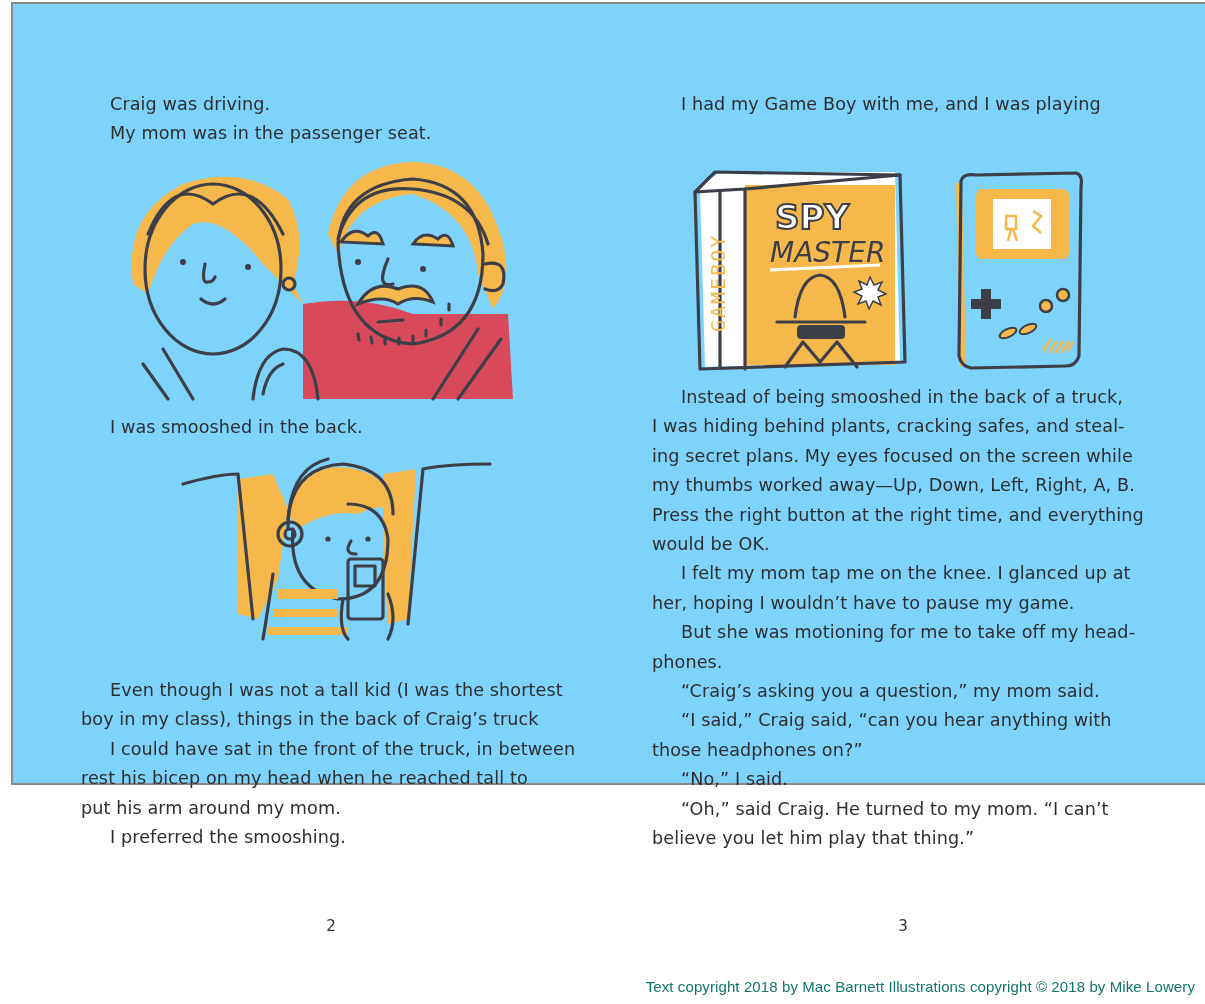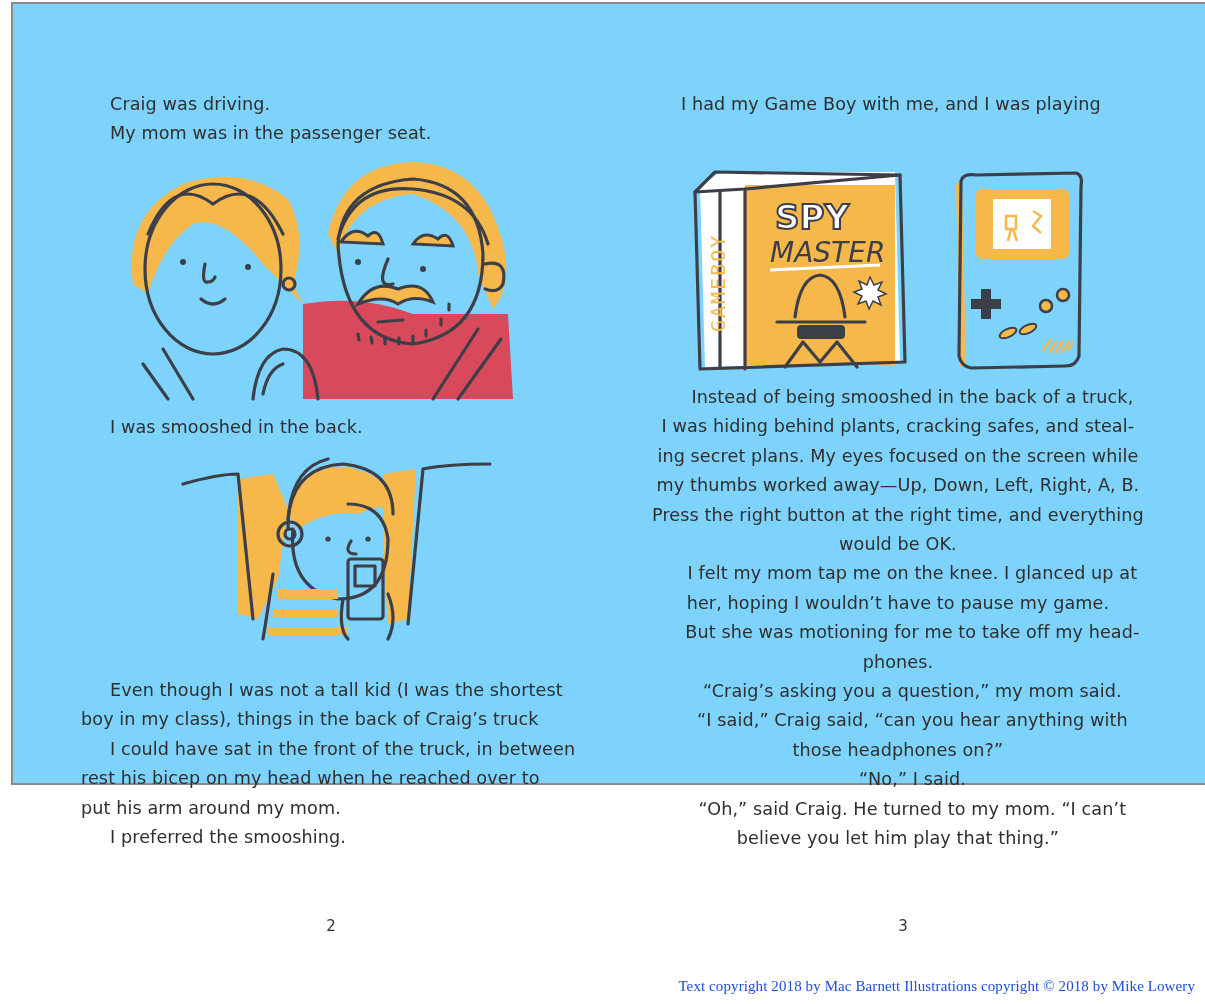--- a/index.html
+++ b/index.html
@@ -8,22 +8,22 @@
   .frame { position: absolute; left: 11px; top: 2px; width: 1201px; height: 783px;
            border: 2px solid #8a8a8a; border-right-width: 3px; box-sizing: border-box; background: #7dd3fc; }
   .page { position: absolute; top: 0; height: 100%; }
   .page-left { left: 0; width: 600px; }
   .page-right { left: 600px; width: 600px; }
   .text-block { position: absolute; font-size: 17.6px; line-height: 29.4px; letter-spacing: 0.1px; white-space: nowrap; }
   .text-block p { margin: 0; }
   .indent { text-indent: 29px; }
   .page-num { position: absolute; top: 913px; width: 40px; text-align: center; font-size: 15px; color: #333;
               font-family: "DejaVu Sans", sans-serif; }
-  .copyright { position: absolute; right: 10px; top: 978px; font-size: 15px; color: #1d4ed8;
-               font-family: Liberation Serif, serif; letter-spacing: 0.1px; }
+  .copyright { position: absolute; right: 10px; top: 978px; font-size: 15px; color: #0f766e;
+               font-family: Liberation Sans, sans-serif; letter-spacing: 0.1px; }
   svg { position: absolute; overflow: visible; }
   .ink { stroke: #3d3f48; stroke-width: 3.2; fill: none; stroke-linecap: round; stroke-linejoin: round; }
 </style>
 </head>
 <body>
 
 <div class="frame">
 
   <div class="page page-left">
     <div class="text-block" style="left:97px; top:86px;">
@@ -102,21 +102,21 @@
       <rect class="ink" x="170" y="110" width="35" height="60" rx="3" fill="#fff"></rect>
       <rect class="ink" x="177" y="117" width="20" height="20"></rect>
       <path class="ink" d="M165 150 Q160 180 170 190"></path>
       <path class="ink" d="M210 145 Q220 170 210 190"></path>
     </svg>
 
     <div class="text-block" style="left:68px; top:644px;margin-top:28px;">
       <p class="indent">Even though I was not a tall kid (I was the shortest</p>
       <p>boy in my class), things in the back of Craig’s truck</p>
       <p class="indent">I could have sat in the front of the truck, in between</p>
-      <p>rest his bicep on my head when he reached over to</p>
+      <p>rest his bicep on my head when he reached tall to</p>
       <p>put his arm around my mom.</p>
       <p class="indent">I preferred the smooshing.</p>
     </div>
 
     <div class="page-num" style="left:298px;">2</div>
   </div>
 
   <div class="page page-right">
     <div class="text-block" style="left:39px; top:86px;">
       <p class="indent">I had my Game Boy with me, and I was playing</p>
@@ -149,21 +149,21 @@
       <rect x="42" y="28" width="58" height="50" fill="#fff"></rect>
       <path d="M55 45 L65 45 L65 58 L55 58 Z M60 58 L57 70 M62 58 L66 70 M82 40 L90 45 L82 55 L90 62" stroke="#f6b84a" stroke-width="2.5" fill="none"></path>
       <path d="M20 128 L30 128 L30 118 L40 118 L40 128 L50 128 L50 138 L40 138 L40 148 L30 148 L30 138 L20 138 Z" fill="#3d3f48"></path>
       <circle cx="95" cy="135" r="6" fill="#f6b84a" stroke="#3d3f48" stroke-width="2.5"></circle>
       <circle cx="112" cy="124" r="6" fill="#f6b84a" stroke="#3d3f48" stroke-width="2.5"></circle>
       <ellipse cx="57" cy="162" rx="9" ry="4" transform="rotate(-25 57 162)" fill="#f6b84a" stroke="#3d3f48" stroke-width="2"></ellipse>
       <ellipse cx="77" cy="158" rx="9" ry="4" transform="rotate(-25 77 158)" fill="#f6b84a" stroke="#3d3f48" stroke-width="2"></ellipse>
       <path d="M92 180 L100 168 M98 182 L106 170 M104 182 L112 170 M110 182 L118 170 M116 180 L122 171" stroke="#f6b84a" stroke-width="2.5"></path>
     </svg>
 
-    <div class="text-block" style="left:39px; top:379px;text-align:center;">
+    <div class="text-block" style="left:39px; top:379px;">
       <p class="indent">Instead of being smooshed in the back of a truck,</p>
       <p>I was hiding behind plants, cracking safes, and steal-</p>
       <p>ing secret plans. My eyes focused on the screen while</p>
       <p>my thumbs worked away—Up, Down, Left, Right, A, B.</p>
       <p>Press the right button at the right time, and everything</p>
       <p>would be OK.</p>
       <p class="indent">I felt my mom tap me on the knee. I glanced up at</p>
       <p>her, hoping I wouldn’t have to pause my game.</p>
       <p class="indent">But she was motioning for me to take off my head-</p>
       <p>phones.</p>

